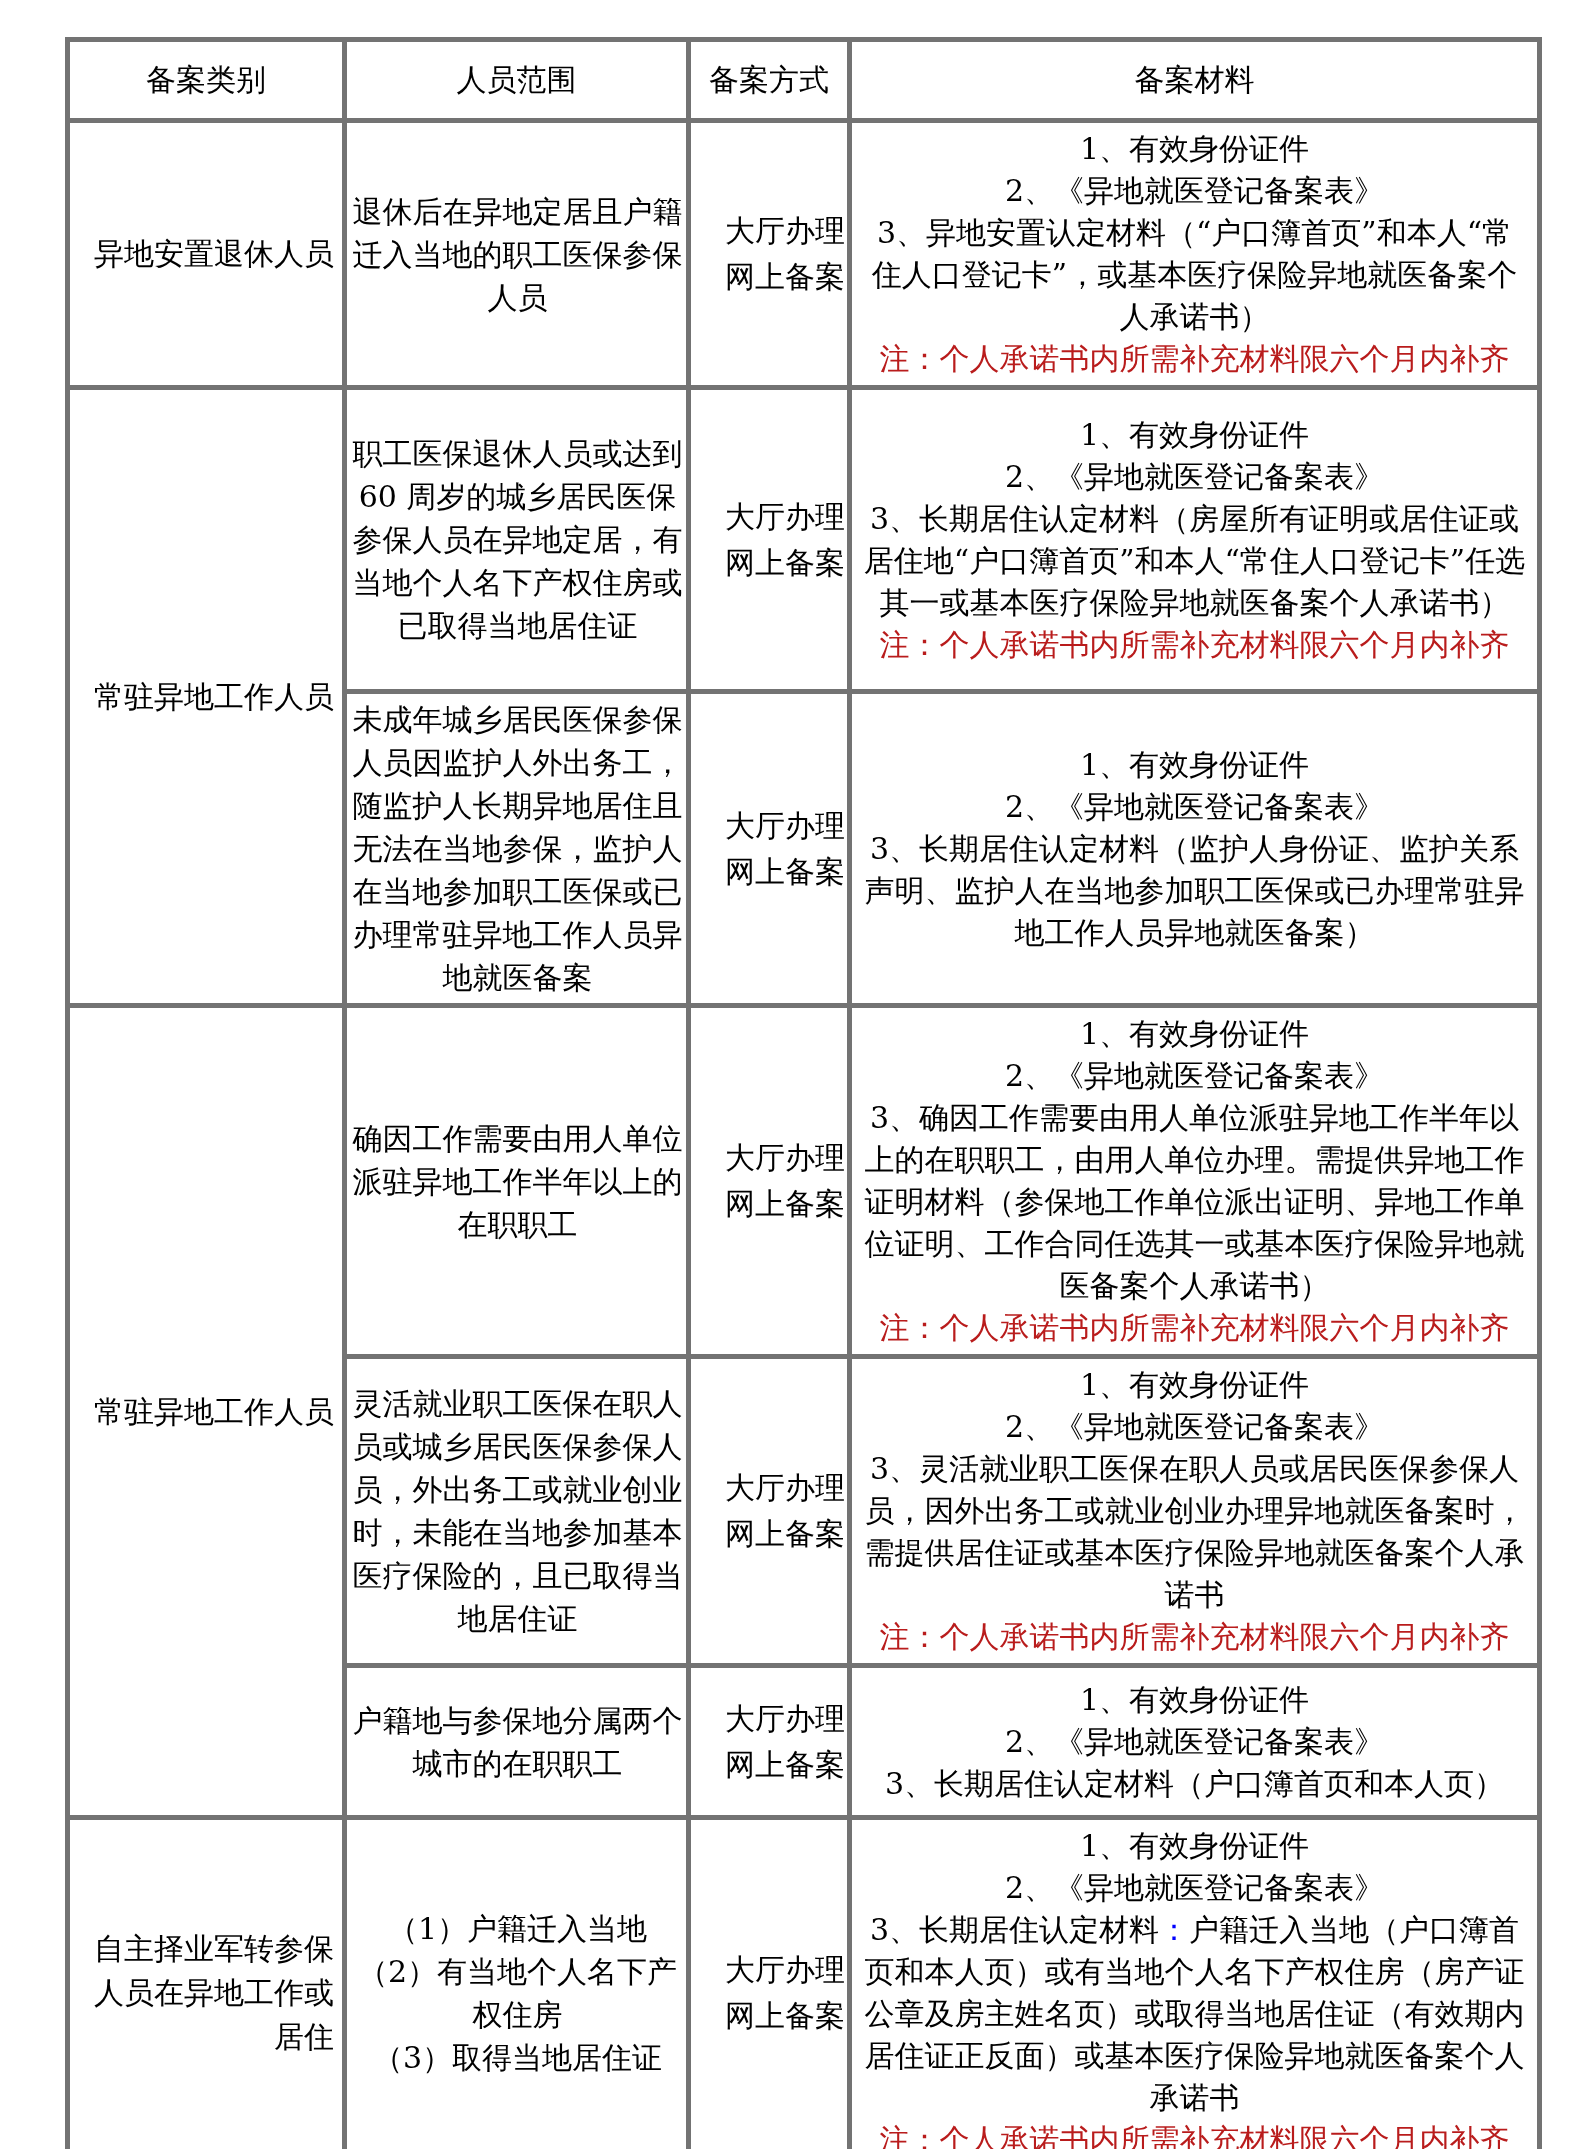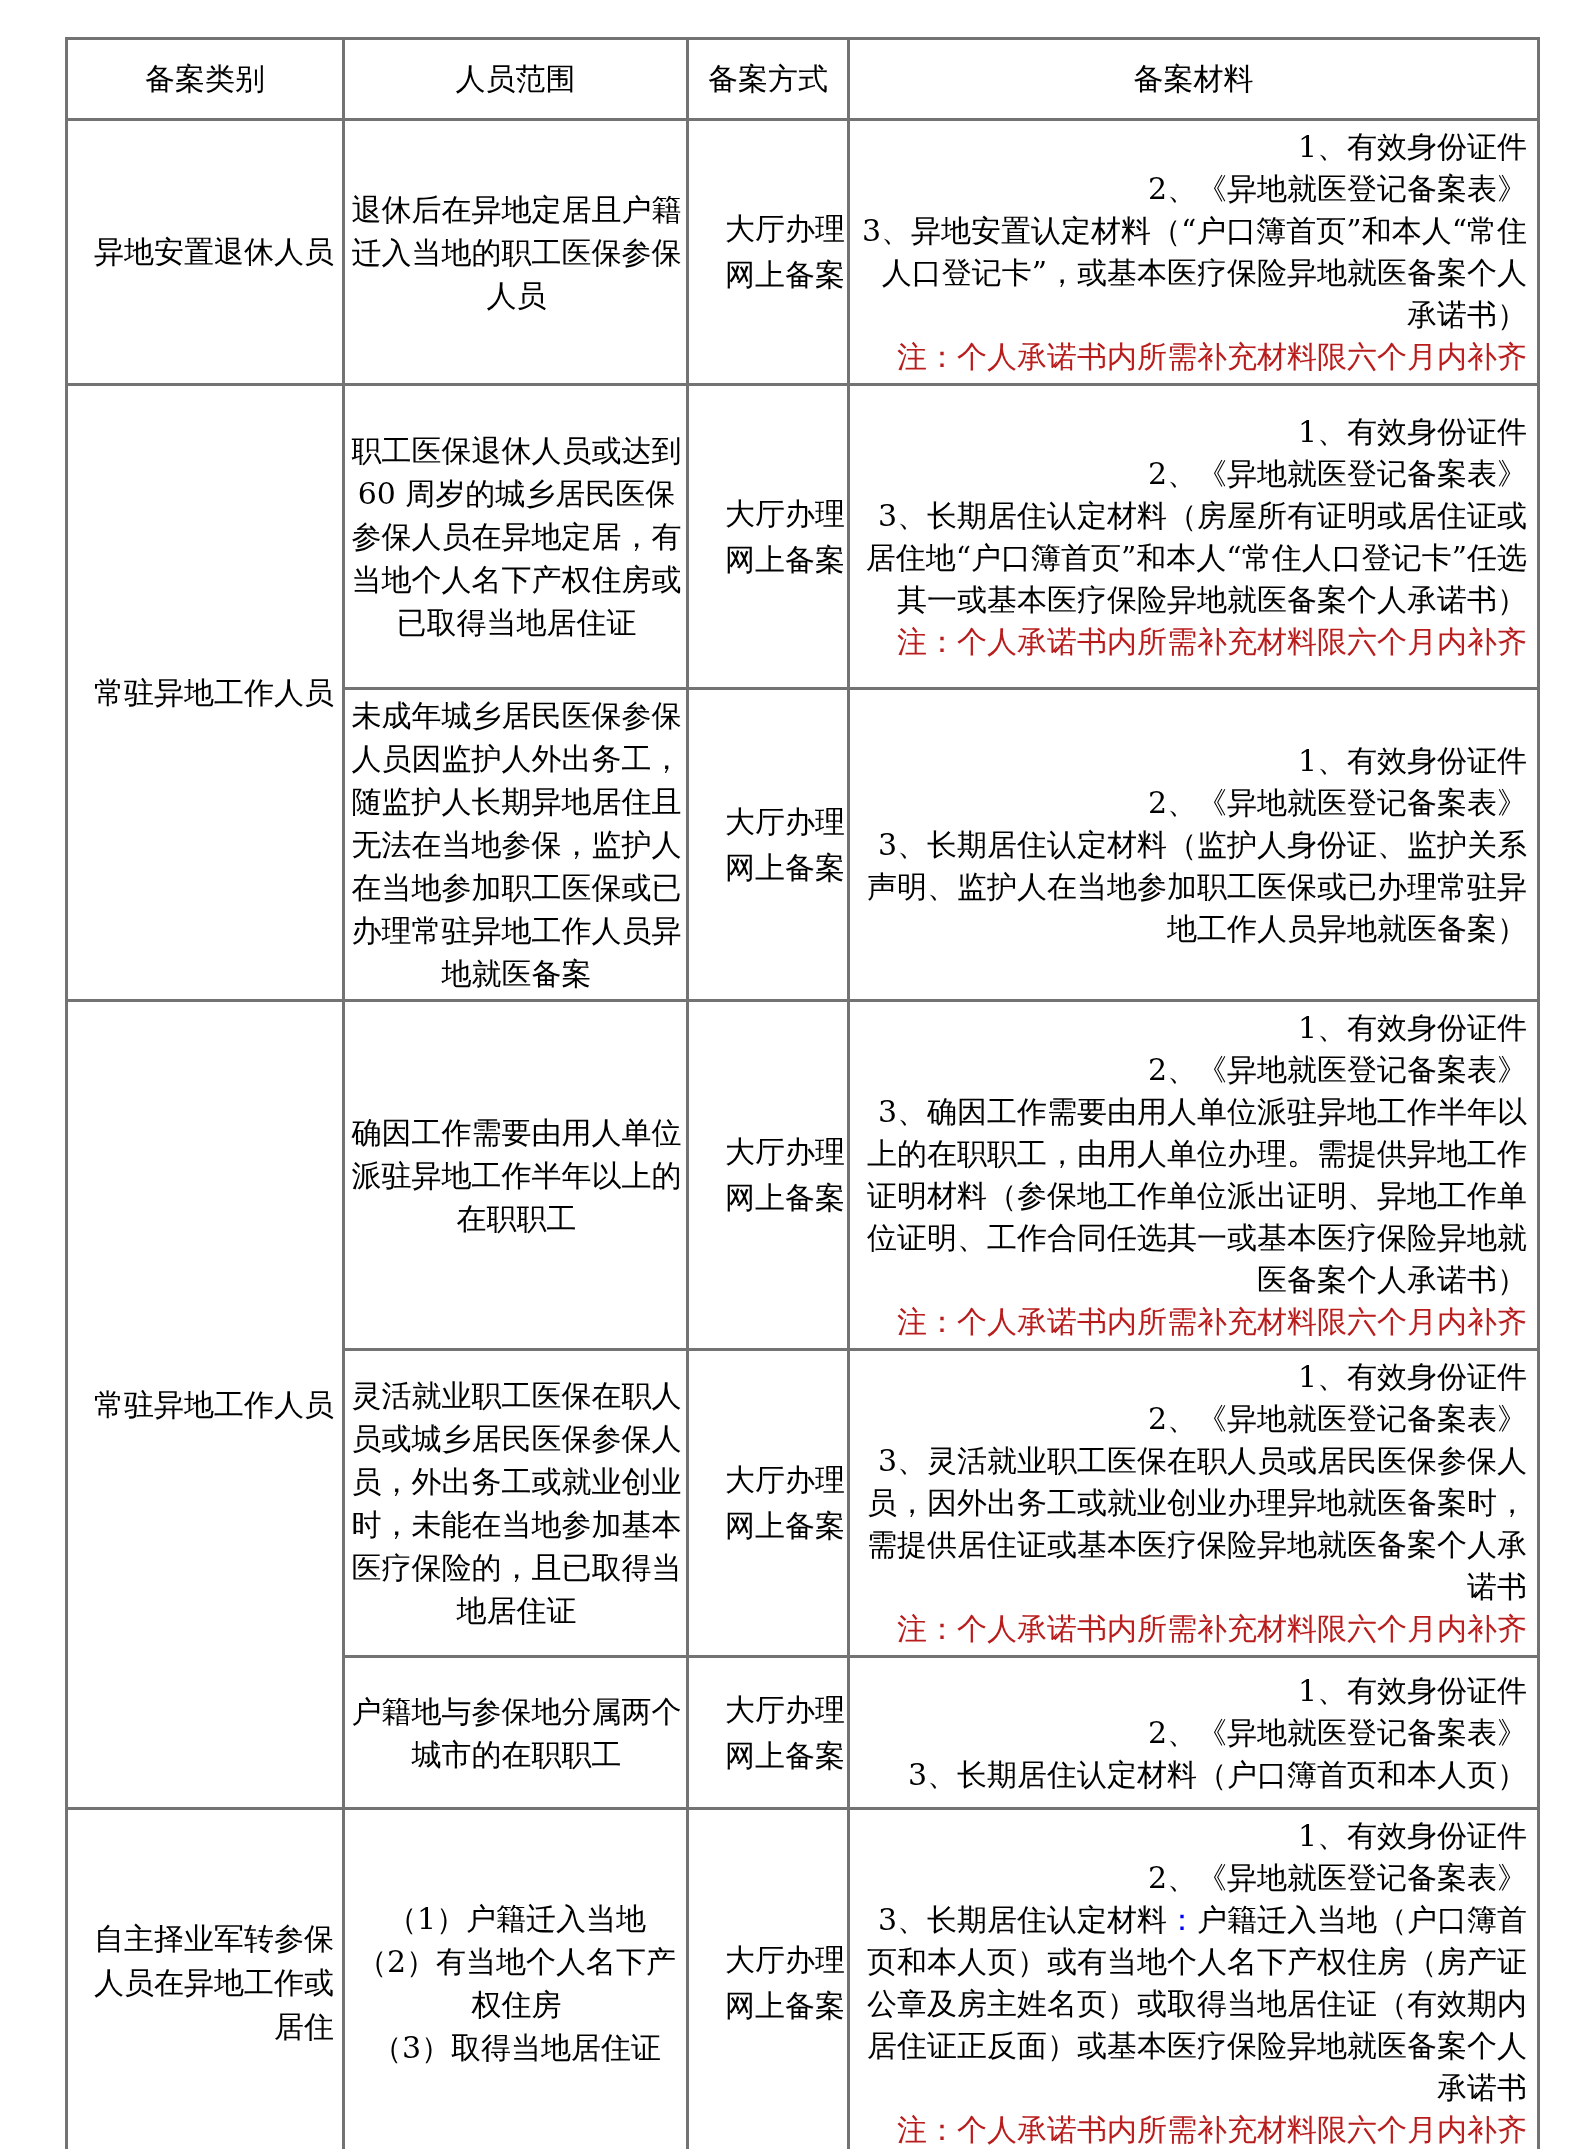--- a/index.html
+++ b/index.html
@@ -21,21 +21,21 @@
     top: 37px;
     width: 1472px;
     border-collapse: collapse;
     table-layout: fixed;
   }
   table.doc-table col.c1 { width: 277px; }
   table.doc-table col.c2 { width: 344px; }
   table.doc-table col.c3 { width: 161px; }
   table.doc-table col.c4 { width: 690px; }
   th, td {
-    border: 3px solid #737373;
+    border: 5px solid #737373;
     font-size: 30px;
     font-weight: normal;
     vertical-align: middle;
     color: #000000;
   }
   th.hdr {
     text-align: center;
     padding: 4px 2px;
   }
   td.cat {
@@ -49,21 +49,21 @@
     padding: 4px 3px 4px 5px;
     line-height: 43px;
     word-break: break-all;
   }
   td.method {
     text-align: right;
     padding: 4px 2px;
     line-height: 46px;
   }
   td.materials {
-    text-align: right;
+    text-align: center;
     padding: 5px 10px 5px 10px;
     line-height: 42px;
     word-break: break-all;
   }
   .note {
     color: #b91c1c;
   }
   .blue {
     color: #0000ff;
   }

